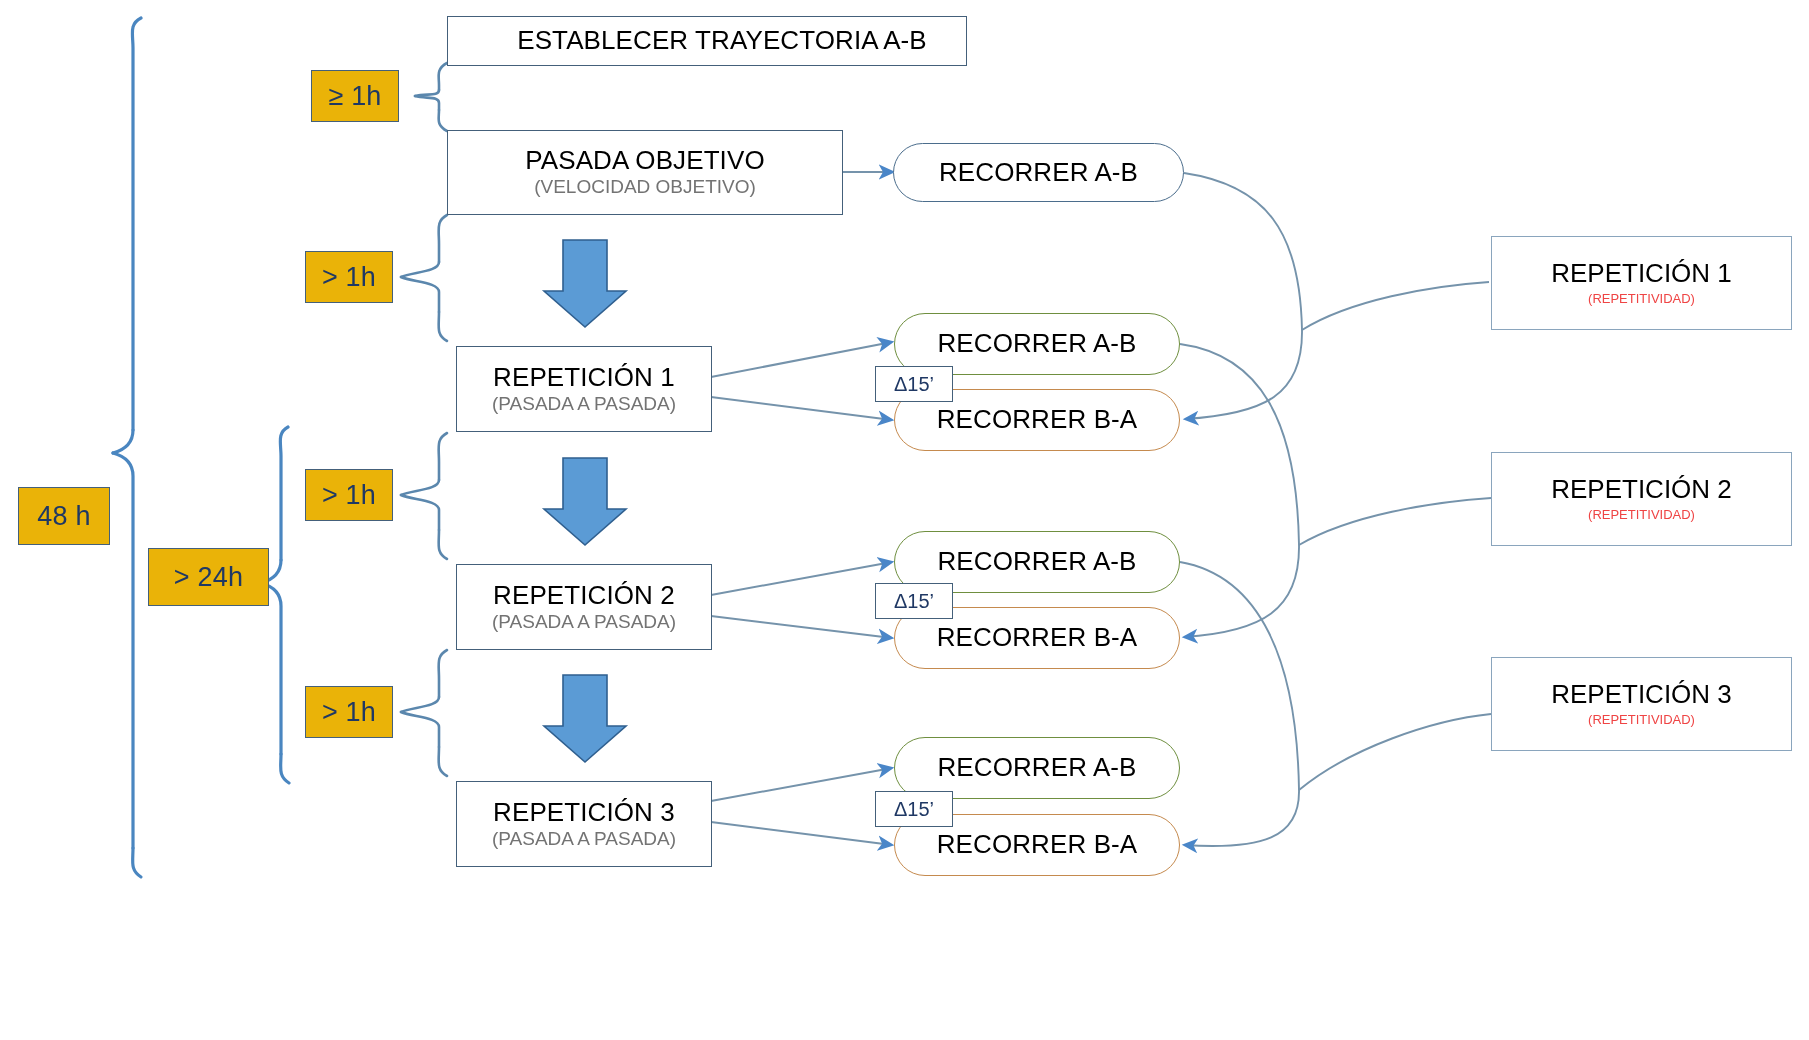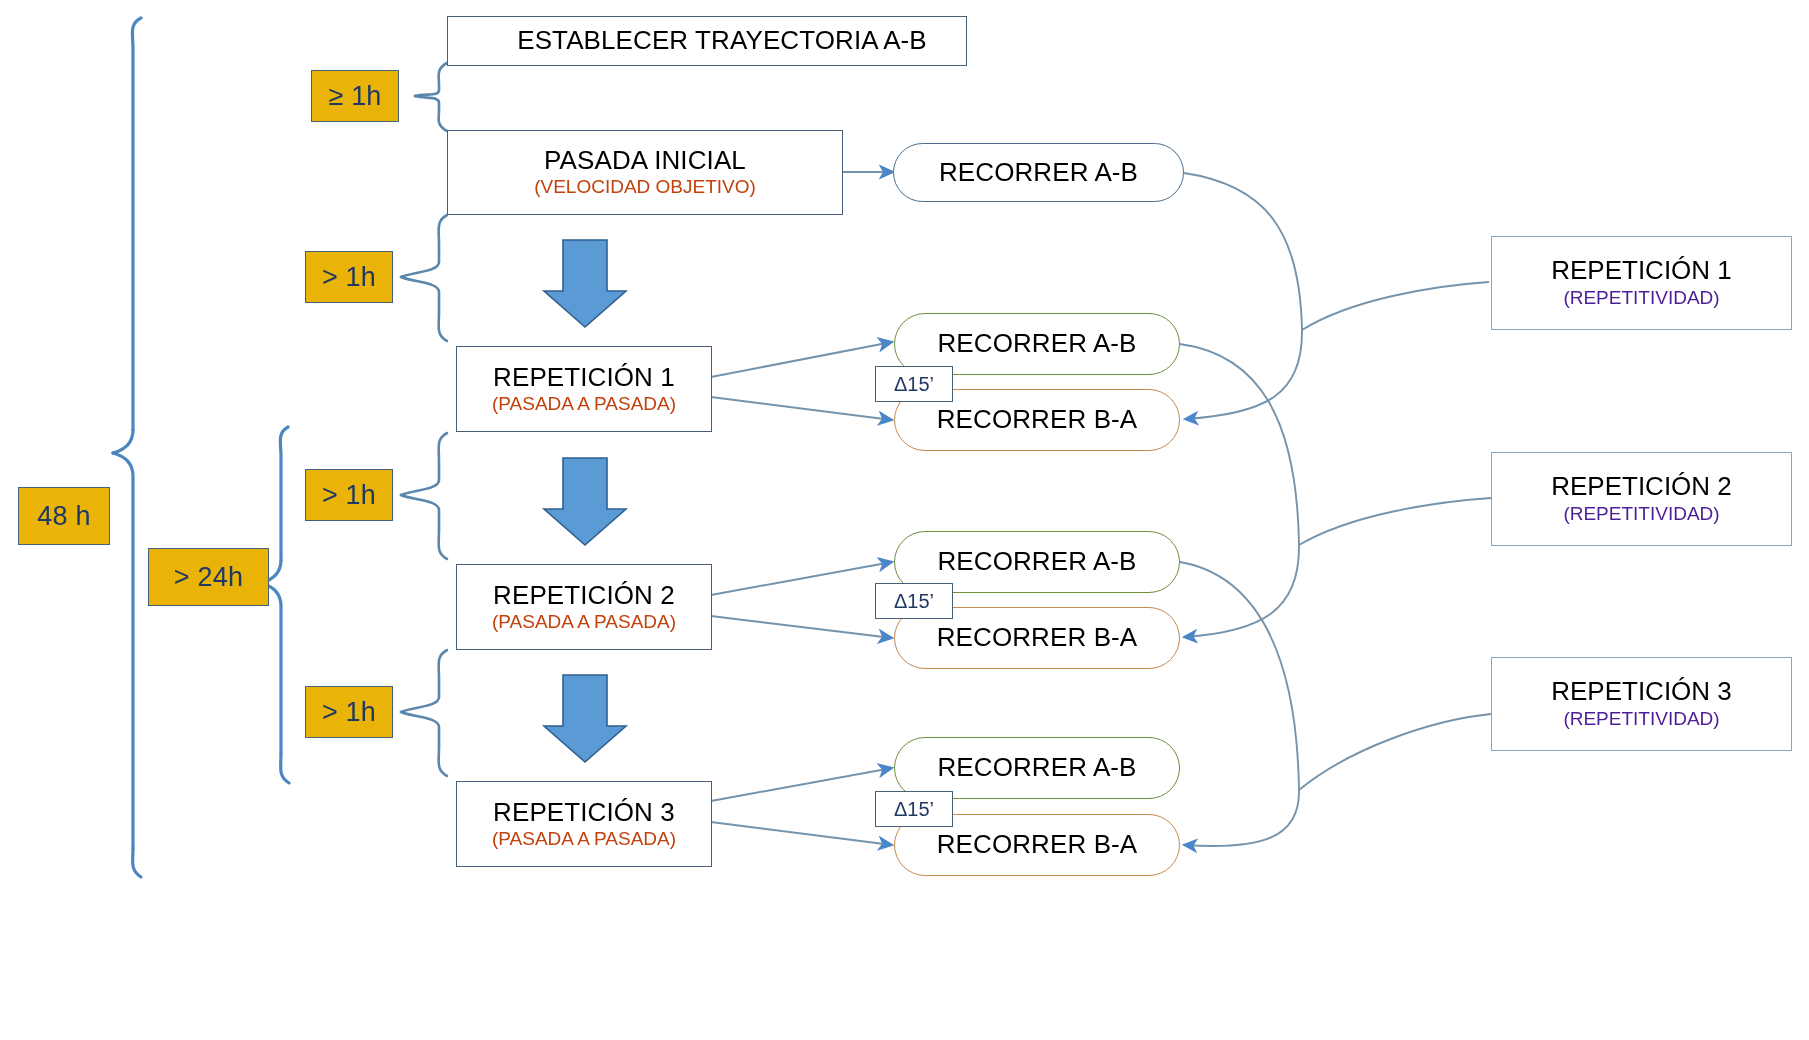--- a/index.html
+++ b/index.html
@@ -6,25 +6,25 @@
   body{width:1809px;height:1040px;position:relative;overflow:hidden;
        font-family:"Liberation Sans","DejaVu Sans",sans-serif;color:#000;}
   #stage{position:absolute;inset:0;}
   svg.layer{position:absolute;left:0;top:0;width:1809px;height:1040px;overflow:visible;}
   .node{position:absolute;box-sizing:border-box;display:flex;flex-direction:column;
         align-items:center;justify-content:center;background:#ffffff;text-align:center;}
   .rect{border:1.6px solid #44607a;}
   .rect-thin{border:1.2px solid #8aa5bd;}
   .pill{border-radius:999px;align-items:center;}
   .t-main{font-size:26px;line-height:1.04;letter-spacing:.1px;color:#000;}
-  .t-sub{font-size:19px;line-height:1.1;color:#c2410c;margin-top:3px;}
+  .t-sub{font-size:19px;line-height:1.1;color:#737373;margin-top:3px;}
   .t-tag{font-size:27px;color:#1f3864;letter-spacing:.2px;}
   .t-delta{font-size:20px;color:#1f3864;}
   .t-rep{font-size:26px;line-height:1.05;color:#000;}
-  .t-repsub{font-size:19px;line-height:1.1;color:#4c1d95;margin-top:4px;}
+  .t-repsub{font-size:13px;line-height:1.1;color:#ef4444;margin-top:4px;}
   .tagbox{border:1.5px solid #44607a;background:#eab308;}
   .deltabox{border:1.5px solid #44607a;background:#ffffff;}
 </style>
 </head>
 <body>
 
 <div id="stage">
 
   <svg class="layer" viewBox="0 0 1809 1040">
     <defs>
@@ -93,21 +93,21 @@
       <path d="M1299,545 C1350,515 1432,502 1491,498"></path>
       <path d="M1299,790 C1350,748 1432,720 1491,714"></path>
     </g>
   </svg>
 
   <div class="node rect" style="left:447px;top:16px;width:520px;height:50px;padding-left:30px;">
     <div class="t-main">ESTABLECER TRAYECTORIA A-B</div>
   </div>
 
   <div class="node rect" style="left:447px;top:130px;width:396px;height:85px;">
-    <div class="t-main">PASADA INICIAL</div>
+    <div class="t-main">PASADA OBJETIVO</div>
     <div class="t-sub">(VELOCIDAD OBJETIVO)</div>
   </div>
 
   <div class="node rect" style="left:456px;top:346px;width:256px;height:86px;">
     <div class="t-main">REPETICIÓN 1</div>
     <div class="t-sub">(PASADA A PASADA)</div>
   </div>
 
   <div class="node rect" style="left:456px;top:564px;width:256px;height:86px;">
     <div class="t-main">REPETICIÓN 2</div>

